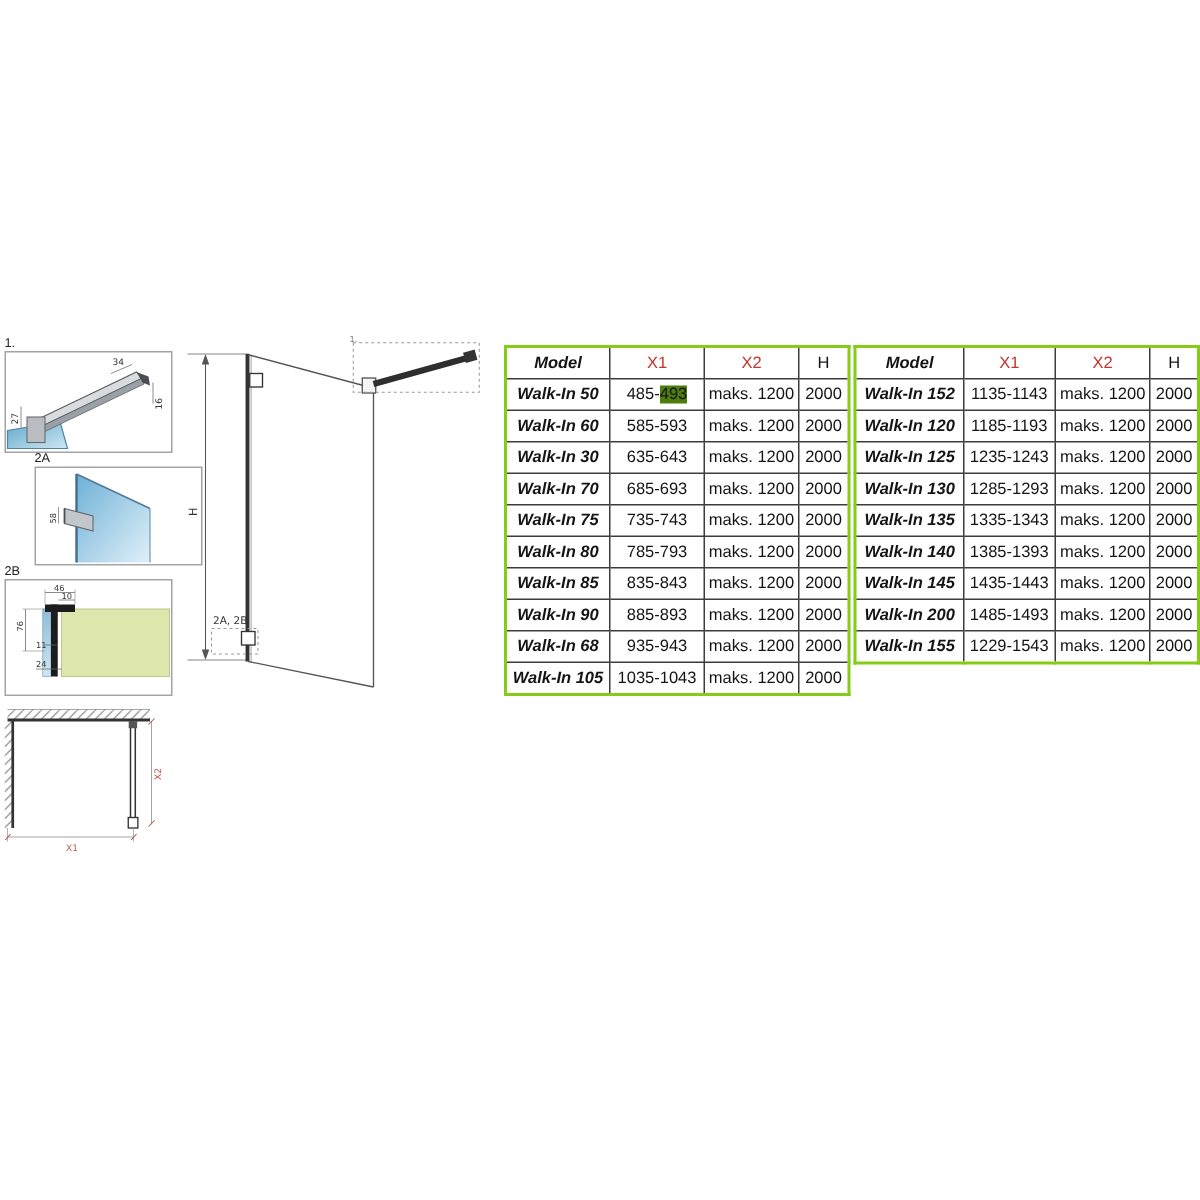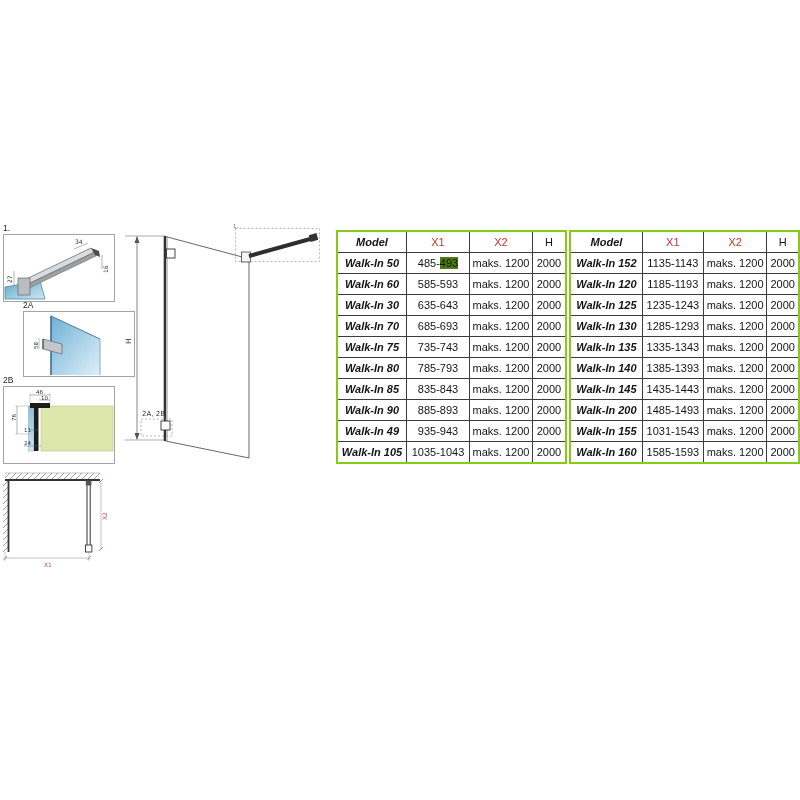--- a/index.html
+++ b/index.html
@@ -222,21 +222,21 @@
           <td>maks. 1200</td>
           <td>2000</td>
         </tr>
         <tr>
           <td class="model">Walk-In 90</td>
           <td>885-893</td>
           <td>maks. 1200</td>
           <td>2000</td>
         </tr>
         <tr>
-          <td class="model">Walk-In 49</td>
+          <td class="model">Walk-In 68</td>
           <td>935-943</td>
           <td>maks. 1200</td>
           <td>2000</td>
         </tr>
         <tr>
           <td class="model">Walk-In 105</td>
           <td>1035-1043</td>
           <td>maks. 1200</td>
           <td>2000</td>
         </tr>
@@ -295,26 +295,20 @@
           <td>2000</td>
         </tr>
         <tr>
           <td class="model">Walk-In 200</td>
           <td>1485-1493</td>
           <td>maks. 1200</td>
           <td>2000</td>
         </tr>
         <tr>
           <td class="model">Walk-In 155</td>
-          <td>1031-1543</td>
-          <td>maks. 1200</td>
-          <td>2000</td>
-        </tr>
-        <tr>
-          <td class="model">Walk-In 160</td>
-          <td>1585-1593</td>
+          <td>1229-1543</td>
           <td>maks. 1200</td>
           <td>2000</td>
         </tr>
       </tbody>
     </table>
 
 </div>
 
 </body></html>

